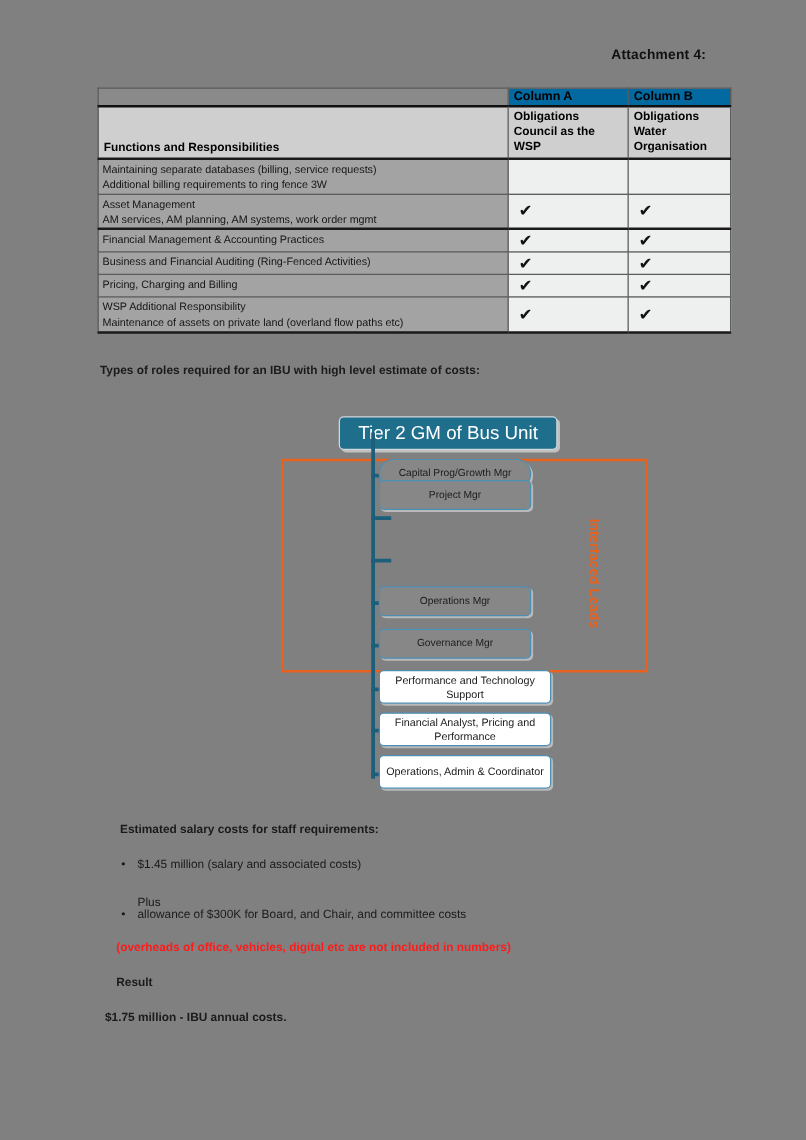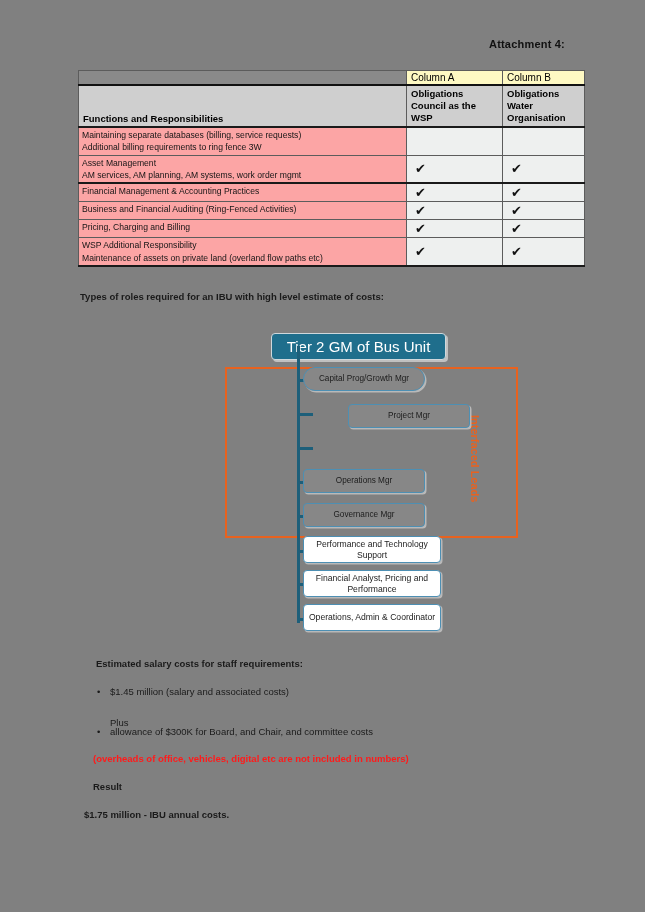--- a/index.html
+++ b/index.html
@@ -36,29 +36,29 @@
   table.resp td, table.resp th {
     border: 1px solid #5c5c5c;
     padding: 1px 3px;
     vertical-align: top;
     background:#eef0ef;
     text-align:left;
     font-weight:normal;
   }
   table.resp tr.hdr-top td { background:#8a8a8a; border-bottom:2px solid #111; height:13px; }
   table.resp tr.hdr-top td.colh {
-    background:#fef9c3; font-weight:normal; font-size:10px; color:#000;
+    background:#0369a1; font-weight:bold; font-size:10px; color:#000;
     padding:1px 4px; vertical-align:middle;
   }
   table.resp tr.hdr-main td {
     background:#cfcfcf; font-weight:bold; font-size:9.5px; color:#000;
     vertical-align:bottom; height:40px; padding:2px 4px;
   }
   table.resp tr.hdr-main td.obl { vertical-align:top; line-height:1.25; }
-  table.resp td.fn { background:#fca5a5; color:#151515; line-height:1.45; }
+  table.resp td.fn { background:#a3a3a3; color:#151515; line-height:1.45; }
   table.resp td.chk {
     background:#eef0ef; text-align:left; padding-left:8px;
     vertical-align:middle; font-size:13px; color:#111;
   }
   .colA { width:96px; }
   .colB { width:82px; }
   .chkmark { font-family:"DejaVu Sans", sans-serif; font-size:13px; line-height:1; }
   table.resp tr.thick td { border-top:2px solid #1a1a1a; }
   table.resp tr.thickb td { border-bottom:2px solid #1a1a1a; }
 
@@ -229,21 +229,21 @@
   <div class="branch" style="top:59px;"></div>
   <div class="branch" style="top:93px;"></div>
   <div class="branch" style="top:127px;"></div>
   <div class="branch" style="top:161px;"></div>
   <div class="branch" style="top:195px;"></div>
   <div class="branch" style="top:230px;"></div>
   <div class="branch" style="top:263px;"></div>
   <div class="branch" style="top:298px;"></div>
 
   <div class="node grayfill lvl" style="top:47px;border-radius:12px;">Capital Prog/Growth Mgr</div>
-  <div class="node grayfill lvl" style="top:84px;margin-left:45px;">Project Mgr</div>
+  <div class="node grayfill lvl" style="top:64px;">Project Mgr</div>
   <div class="node grayfill lvl" style="top:149px;">Operations Mgr</div>
   <div class="node grayfill lvl" style="top:183px;">Governance Mgr</div>
 
   <div class="node whitefill lvl2" style="top:216px;">Performance and Technology Support</div>
   <div class="node whitefill lvl2" style="top:250px;">Financial Analyst, Pricing and Performance</div>
   <div class="node whitefill lvl2" style="top:284px;">Operations, Admin &amp; Coordinator</div>
 </div>
 
 <div class="body-line" id="salary-caption">Estimated salary costs for staff requirements:</div>
 

